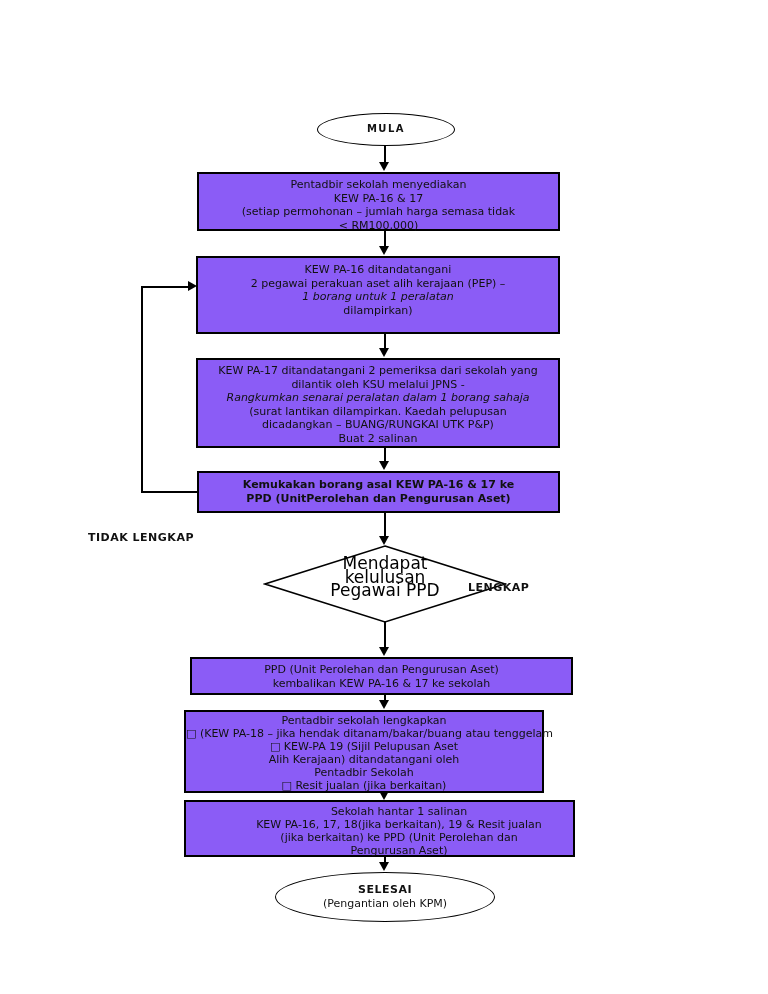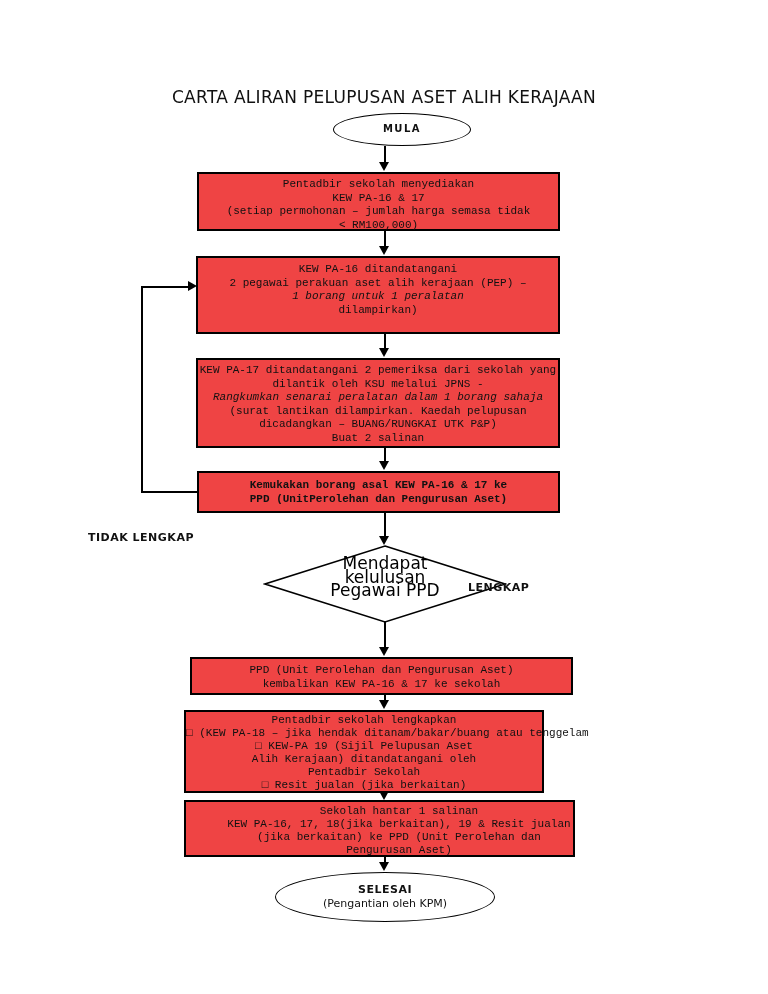--- a/index.html
+++ b/index.html
@@ -23,25 +23,24 @@
     width: 768px;
     text-align: center;
     font-size: 17px;
     letter-spacing: 0.3px;
     color: #111111;
   }
   .box {
     position: absolute;
     box-sizing: border-box;
     border: 2px solid #000000;
-    background: #ef4444;
+    background: #8b5cf6;
     text-align: center;
     font-size: 11px;
     color: #111111;
-    font-family: Liberation Mono, monospace;
   }
   .ln {
     line-height: 13.5px;
     white-space: nowrap;
   }
   .italic { font-style: italic; }
   .bold { font-weight: bold; }
   .oval {
     position: absolute;
     box-sizing: border-box;
@@ -100,23 +99,22 @@
     width: 100%;
     text-align: center;
     font-size: 17px;
   }
 </style>
 </head>
 <body>
 
 <div class="page">
 
-  <div class="title">CARTA ALIRAN PELUPUSAN ASET ALIH KERAJAAN</div>
-
-  <div class="oval" style="left:333px;top:113px;width:138px;height:33px;">
+
+  <div class="oval" style="left:317px;top:113px;width:138px;height:33px;">
     <div class="ln bold" style="line-height:30px;font-size:10px;letter-spacing:1.5px;">MULA</div>
   </div>
 
   <div class="vline" style="left:384px;top:146px;height:17px;"></div>
   <div class="head-down" style="left:379px;top:162px;"></div>
 
   <div class="box" style="left:197px;top:172px;width:363px;height:59px;padding-top:4px;">
     <div class="ln">Pentadbir sekolah menyediakan</div>
     <div class="ln">KEW PA-16 &amp; 17</div>
     <div class="ln">(setiap permohonan – jumlah harga semasa tidak</div>

